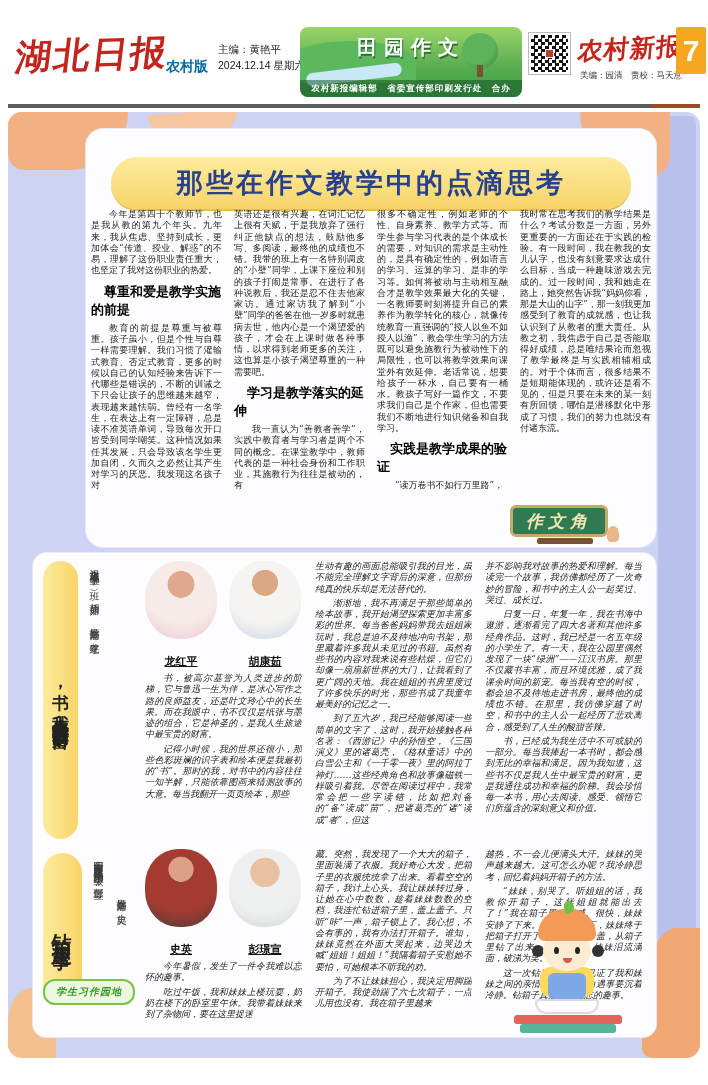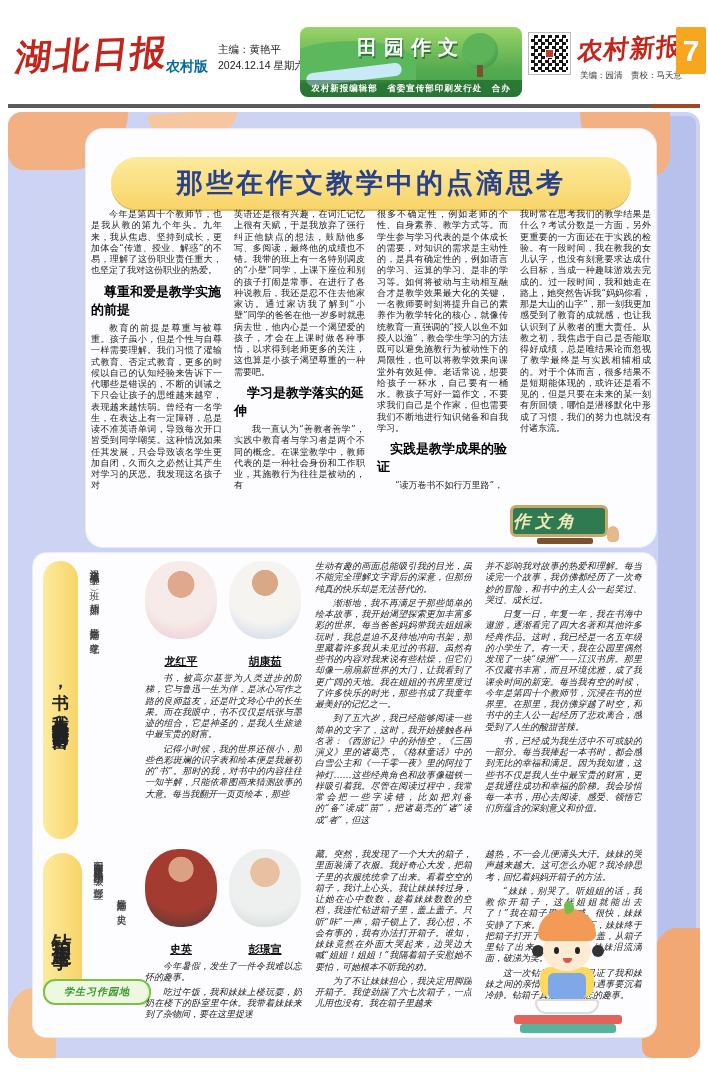--- a/index.html
+++ b/index.html
@@ -51,39 +51,39 @@
   .title-pill { width:520px; height:52px; margin:28px auto 0; border-radius:28px; text-align:center;
                 background:linear-gradient(180deg,#fdeb9e,#f8d468); box-shadow:0 2px 0 #e3bd55;
                 font:900 27px/52px "Liberation Sans", sans-serif; color:#27418f; letter-spacing:3px; }
   .byline { text-align:center; font:10.5px "DejaVu Serif", serif; color:#222; margin:9px 0 7px; letter-spacing:1px; }
   .mcols { display:flex; gap:12px; padding:0 5px; height:318px; overflow:hidden; }
   .mcol { flex:1; font:9px/1.25 "DejaVu Serif", serif; color:#1c1c1c; }
   .mcol p { text-indent:2em; text-align:justify; margin-bottom:2px; }
   .mcol p.cont { text-indent:0; }
   .mcol h4 { font:700 13px/1.4 "Liberation Sans", sans-serif; color:#000; margin:6px 0 4px; text-indent:1em; }
   .corner-badge { position:absolute; right:48px; bottom:10px; width:98px; height:32px; background:#2f7a50;
-                  border:3px solid #c9a86b; border-radius:6px; 
+                  border:3px solid #c9a86b; border-radius:6px; text-align:center;
                   font:italic 700 17px/26px "DejaVu Serif", serif; color:#f0e8b8; letter-spacing:5px; z-index:3; }
   .corner-badge:after { content:""; position:absolute; left:24px; bottom:-10px; width:56px; height:6px; background:#7a5230; border-radius:2px; }
   .teacher-fig { position:absolute; right:-14px; bottom:-8px; width:12px; height:16px; background:#e8b88a; border-radius:50% 50% 30% 30%; }
 
   
   .student-panel { position:absolute; left:24px; top:440px; width:625px; height:486px; background:#fdfdff;
                    border:1px solid #e6e9f7; border-radius:14px; z-index:2; overflow:hidden; }
   .strip { position:absolute; left:10px; top:8px; width:96px; height:470px; }
   .vgroup { display:flex; gap:9px; }
   .vtitle { writing-mode:vertical-rl; text-orientation:upright; background:linear-gradient(90deg,#fdeb9e,#f8d468);
             border-radius:20px; color:#222; font:700 17px "Liberation Sans", sans-serif; letter-spacing:2px;
             padding:12px 6px; text-align:center; }
   .vt1 { height:278px; }
   .vt2 { height:152px; font-size:20px; letter-spacing:6px; border-radius:24px; }
   .vbyline { writing-mode:vertical-rl; text-orientation:upright; font:10px "DejaVu Serif", serif; color:#3a3a3a; letter-spacing:1px; }
   .g2 { margin-top:14px; }
   .g2 .vbyline.teacher { margin-top:0; padding-top:38px; }
-  .sw-badge { position:absolute; left:0; bottom:26px; width:108px; padding:4px 2px; text-align:center;
+  .sw-badge { position:absolute; left:0; bottom:26px; width:92px; padding:4px 2px; text-align:center;
               background:#eef7e0; border:2px solid #7bc144; border-radius:12px;
               font:italic 900 10px "Liberation Sans", sans-serif; color:#3a9a2f; letter-spacing:1px; }
   .scols { position:absolute; left:112px; top:8px; right:14px; bottom:6px; display:flex; gap:13px; }
   .scol { flex:1; font:italic 9px/1.25 "DejaVu Serif", serif; color:#222; }
   .scol p { text-indent:2em; text-align:justify; margin-bottom:3px; }
   .scol p.cont { text-indent:0; }
   .slot1 { height:282px; overflow:hidden; margin-bottom:6px; }
   .slot2 { height:178px; overflow:hidden; }
   .photo-row { display:flex; gap:12px; justify-content:flex-start; margin-bottom:4px; }
   .photo-row figure { text-align:center; }
@@ -230,21 +230,21 @@
               <p>到了五六岁，我已经能够阅读一些简单的文字了，这时，我开始接触各种名著：《西游记》中的孙悟空，《三国演义》里的诸葛亮，《格林童话》中的白雪公主和《一千零一夜》里的阿拉丁神灯……这些经典角色和故事像磁铁一样吸引着我。尽管在阅读过程中，我常常会把一些字读错，比如把刘备的“备”读成“苗”，把诸葛亮的“诸”读成“者”，但这</p>
             </div>
           <div class="slot2">
               <p class="cont">藏。突然，我发现了一个大大的箱子，里面装满了衣服。我好奇心大发，把箱子里的衣服统统拿了出来。看着空空的箱子，我计上心头。我让妹妹转过身，让她在心中数数，趁着妹妹数数的空档，我连忙钻进箱子里，盖上盖子。只听“咔”一声，箱子锁上了。我心想，不会有事的，我有办法打开箱子。谁知，妹妹竟然在外面大哭起来，边哭边大喊“姐姐！姐姐！”我隔着箱子安慰她不要怕，可她根本不听我的劝。</p>
               <p>为了不让妹妹担心，我决定用脚踹开箱子。我使劲踹了六七次箱子，一点儿用也没有。我在箱子里越来</p>
             </div>
         </div>
         <div class="scol">
           <div class="slot1">
               <p class="cont">并不影响我对故事的热爱和理解。每当读完一个故事，我仿佛都经历了一次奇妙的冒险，和书中的主人公一起笑过、哭过、成长过。</p>
-              <p>日复一日，年复一年，我在书海中遨游，逐渐看完了四大名著和其他许多经典作品。这时，我已经是一名五年级的小学生了。有一天，我在公园里偶然发现了一块“绿洲”——江汉书房。那里不仅藏书丰富，而且环境优雅，成了我课余时间的新宠。每当我有空的时候，今年是第四十个教师节，沉浸在书的世界里。在那里，我仿佛穿越了时空，和书中的主人公一起经历了悲欢离合，感受到了人生的酸甜苦辣。</p>
+              <p>日复一日，年复一年，我在书海中遨游，逐渐看完了四大名著和其他许多经典作品。这时，我已经是一名五年级的小学生了。有一天，我在公园里偶然发现了一块“绿洲”——江汉书房。那里不仅藏书丰富，而且环境优雅，成了我课余时间的新宠。每当我有空的时候，都会迫不及待地走进书房，最终他的成绩也不错。在那里，我仿佛穿越了时空，和书中的主人公一起经历了悲欢离合，感受到了人生的酸甜苦辣。</p>
               <p>书，已经成为我生活中不可或缺的一部分。每当我捧起一本书时，都会感到无比的幸福和满足。因为我知道，这些书不仅是我人生中最宝贵的财富，更是我通往成功和幸福的阶梯。我会珍惜每一本书，用心去阅读、感受、领悟它们所蕴含的深刻意义和价值。</p>
             </div>
           <div class="slot2">
               <p class="cont">越热，不一会儿便满头大汗。妹妹的哭声越来越大。这可怎么办呢？我冷静思考，回忆着妈妈开箱子的方法。</p>
               <p>“妹妹，别哭了。听姐姐的话，我教你开箱子，这样姐姐就能出去了！”我在箱子里大声喊。很快，妹妹安静了下来。在我的引导下，妹妹终于把箱子打开了。我掀开箱子盖，从箱子里钻了出来，抱着妹妹。妹妹泪流满面，破涕为笑。</p>
               <p>这一次钻箱子的经历见证了我和妹妹之间的亲情，也让我明白遇事要沉着冷静。钻箱子真是一件难忘的趣事。</p>
             </div>
         </div>
       </div>
 

